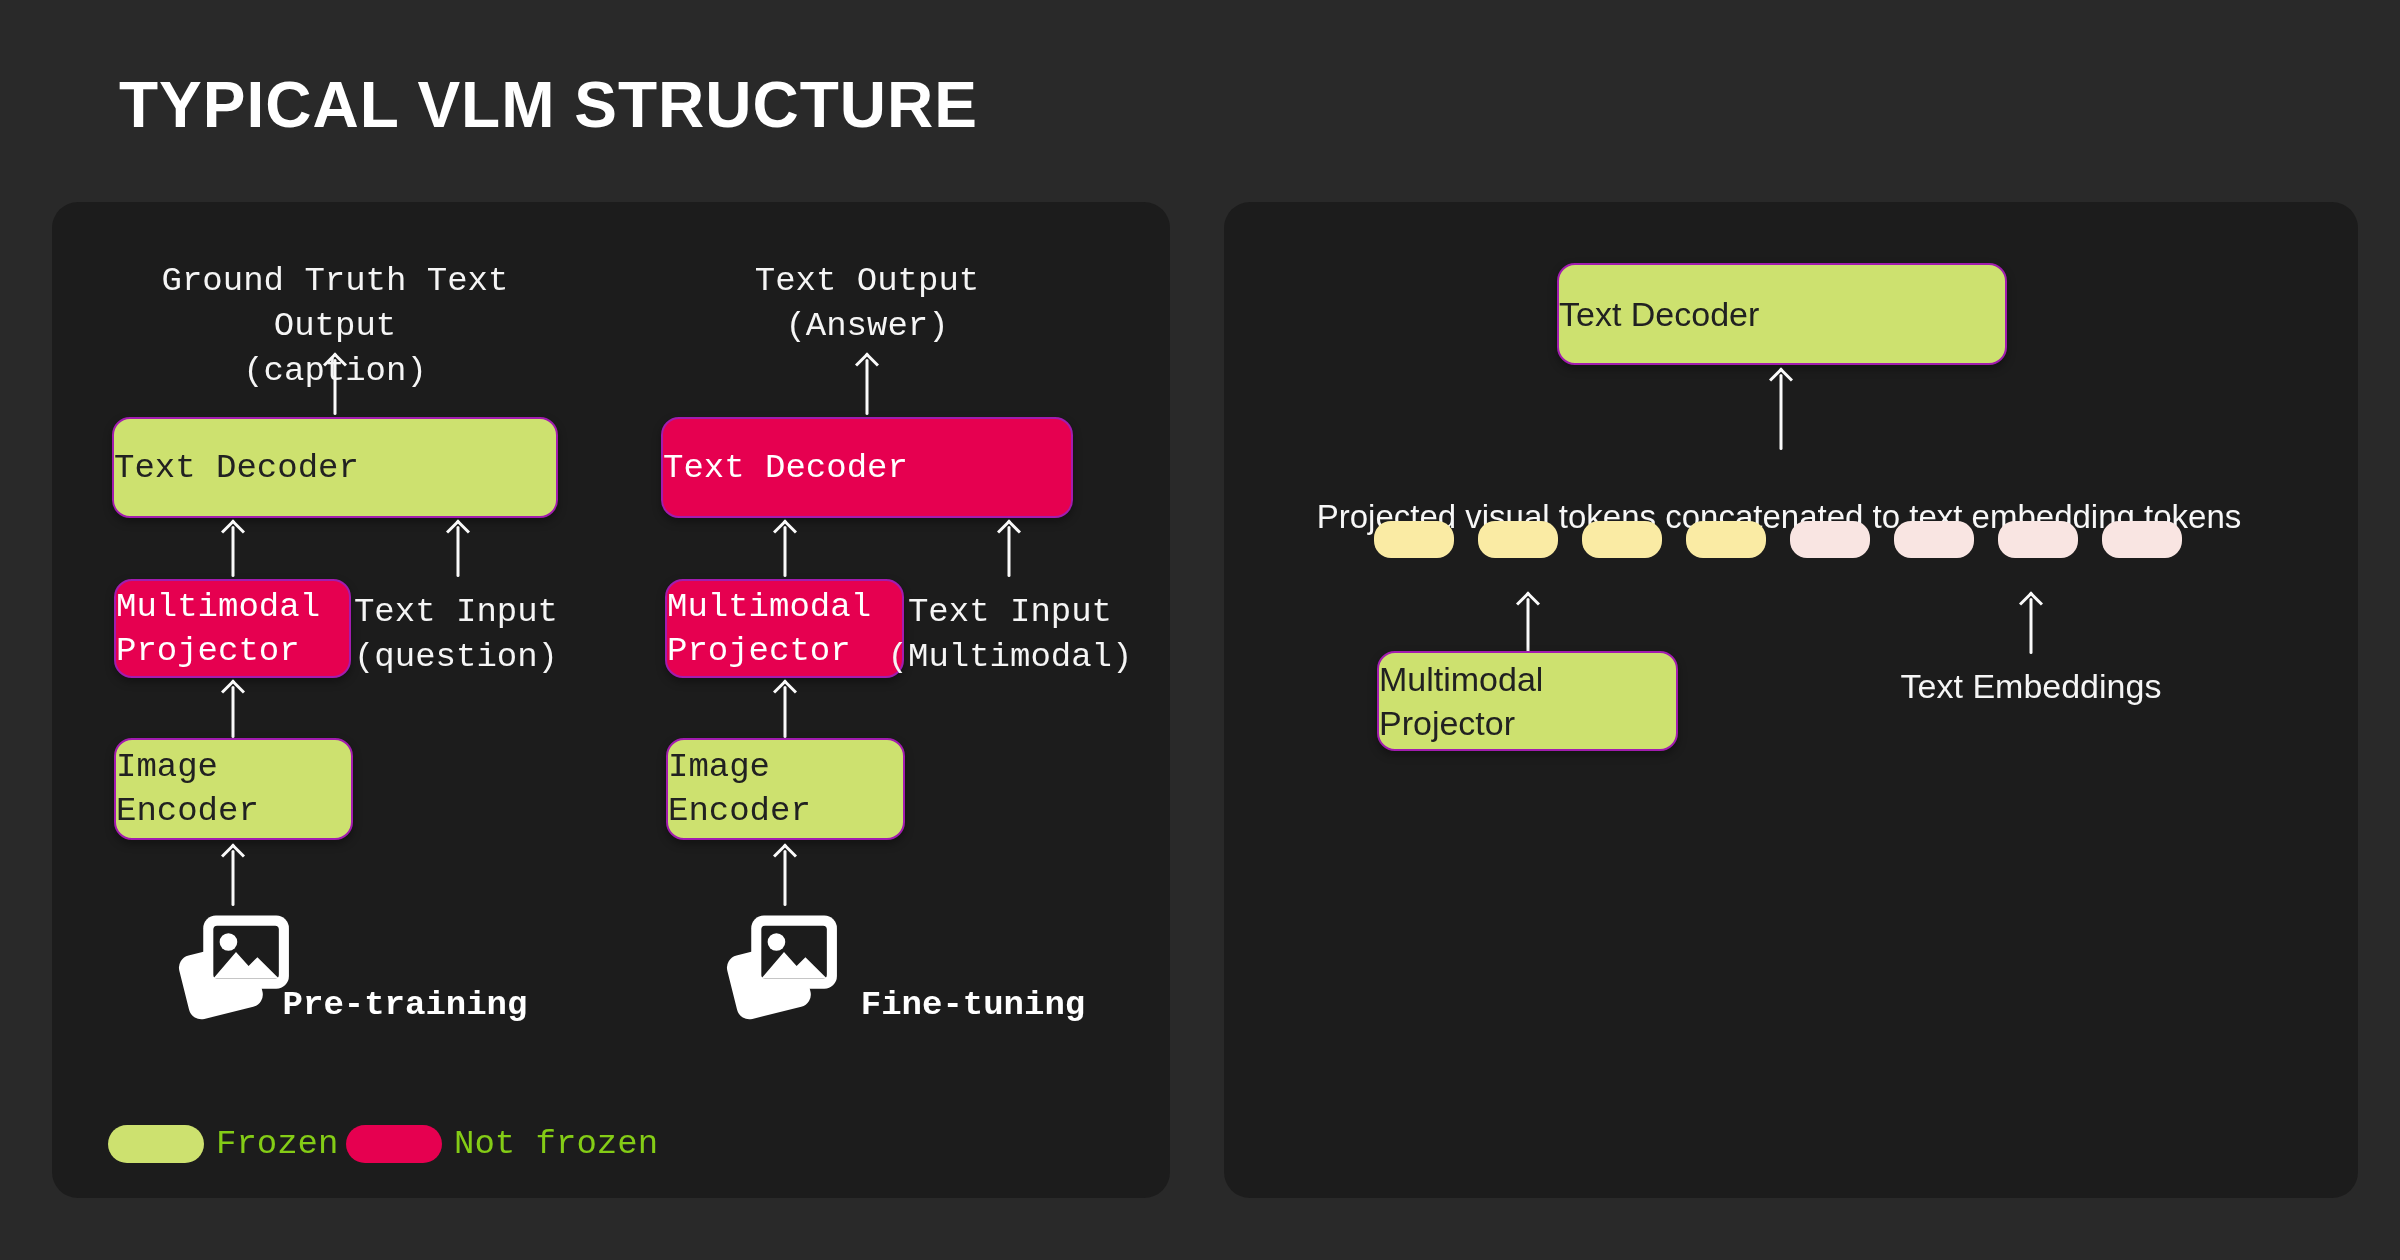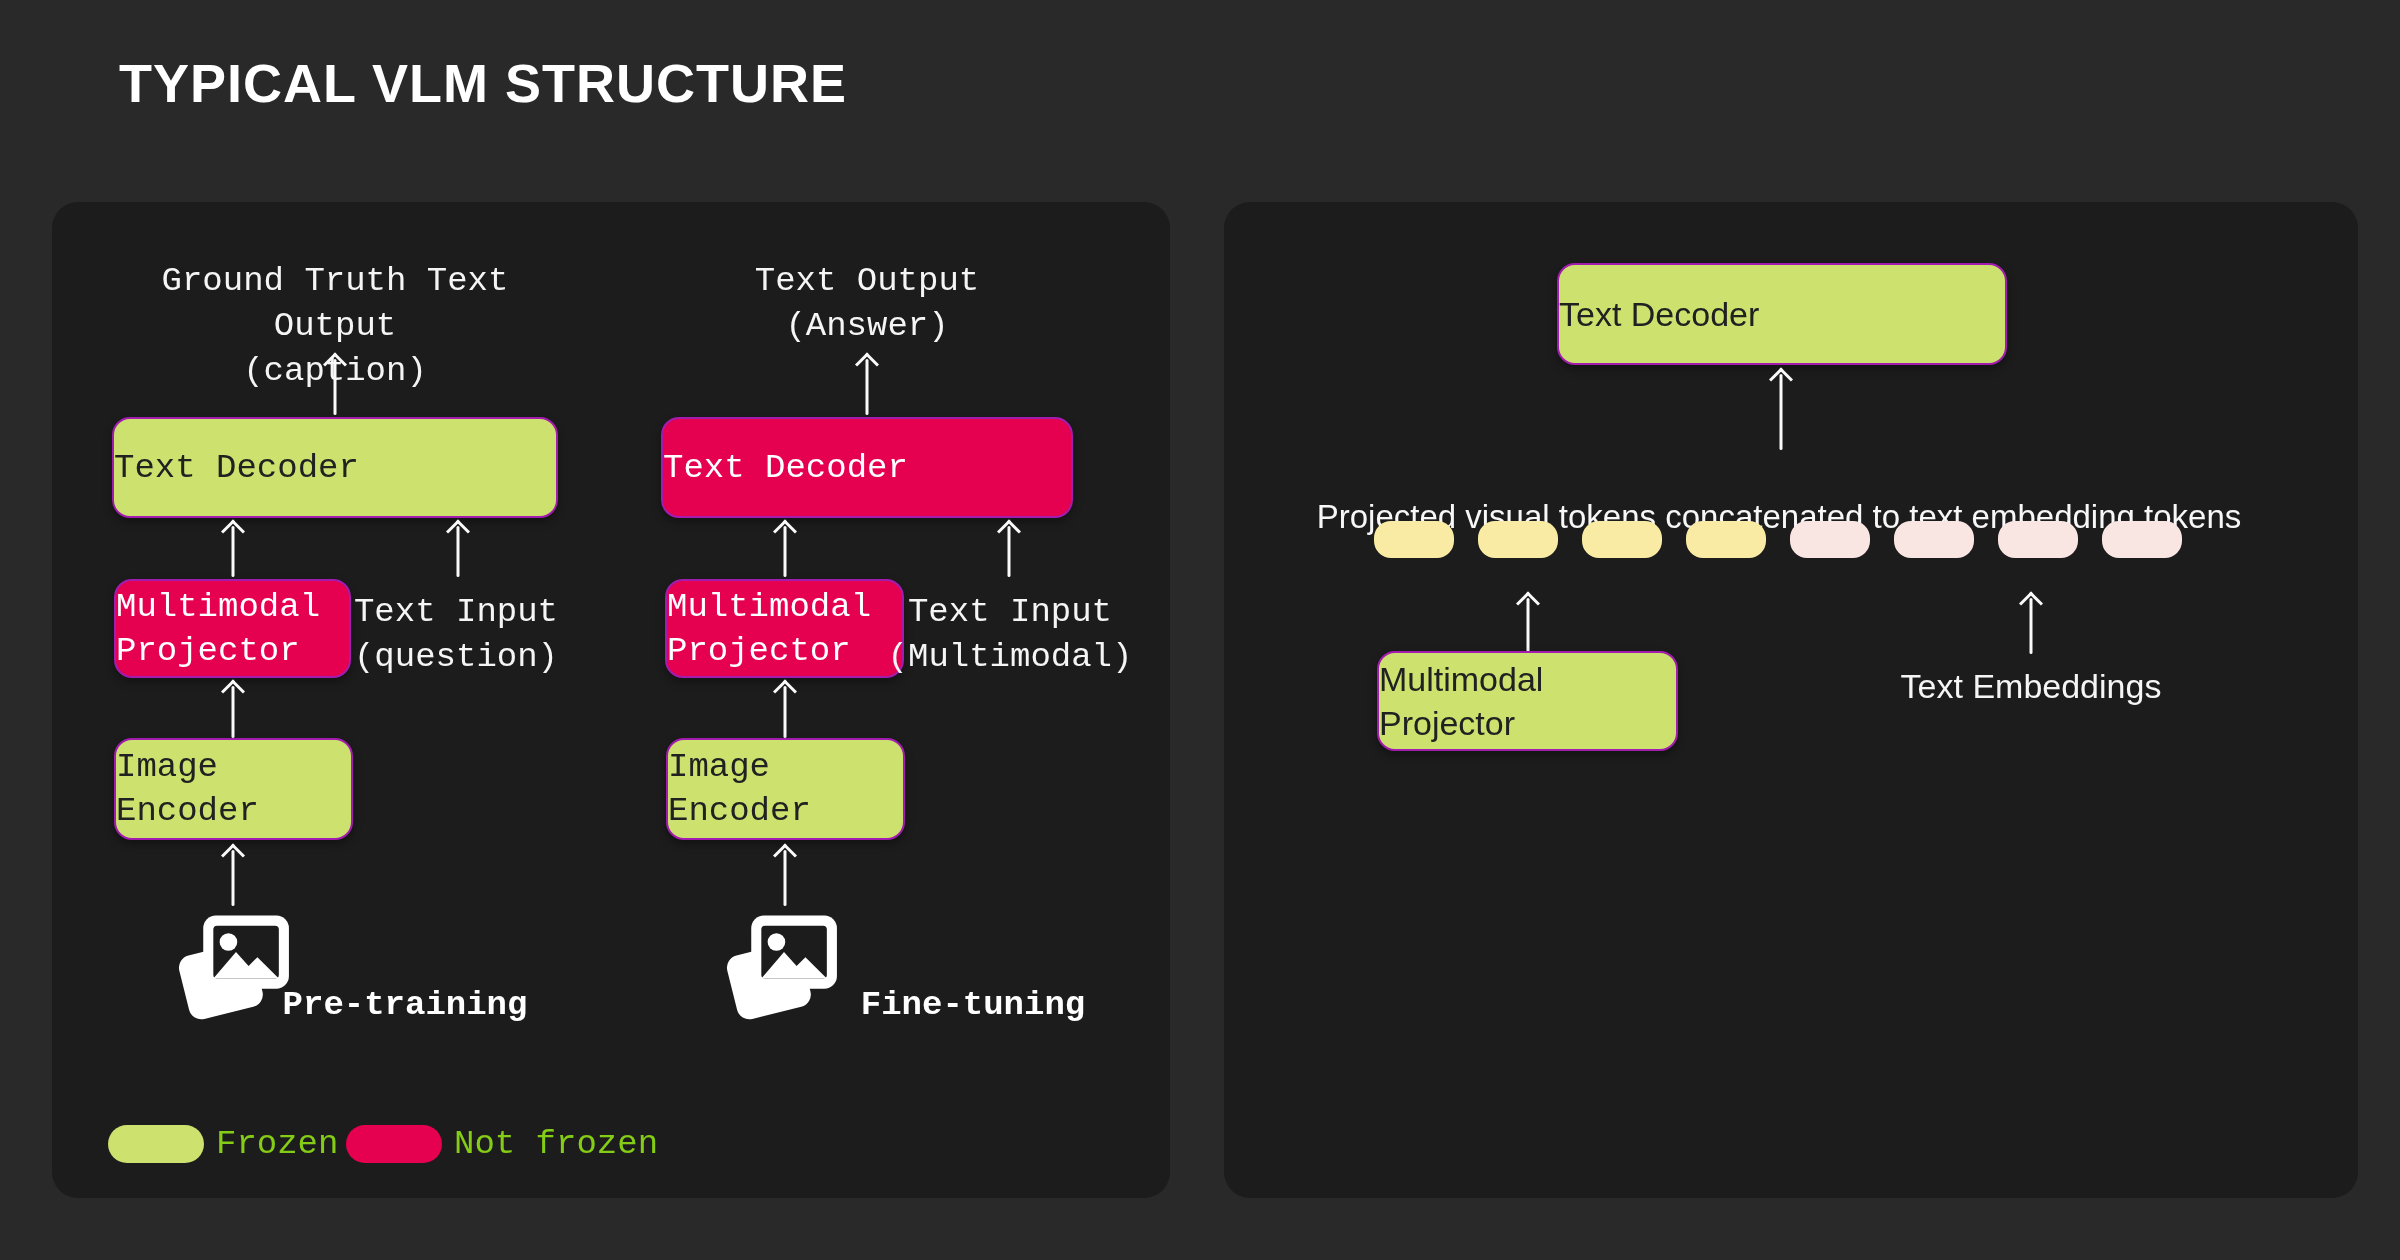--- a/index.html
+++ b/index.html
@@ -3,22 +3,22 @@
 <meta charset="utf-8">
 <style>
   html,body{margin:0;padding:0;background:#292929;}
   .page{
     position:relative;width:2400px;height:1260px;overflow:hidden;
     background:#292929;
     font-family:"Liberation Sans", sans-serif;
     color:#f5f5f5;
   }
   .page-title{
-    position:absolute;left:119px;top:52px;margin:0;
-    font-size:54px;font-weight:800;letter-spacing:1px;color:#ffffff;
+    position:absolute;left:119px;top:68px;margin:0;
+    font-size:64px;font-weight:800;letter-spacing:1px;color:#ffffff;
   }
   .panel{
     position:absolute;top:202px;height:996px;
     background:#1c1c1c;border-radius:26px;
   }
   .panel.left{left:52px;width:1118px;font-family:Liberation Mono, monospace;}
   .panel.right{left:1224px;width:1134px;}
 
   .flow-label{
     position:absolute;text-align:center;

